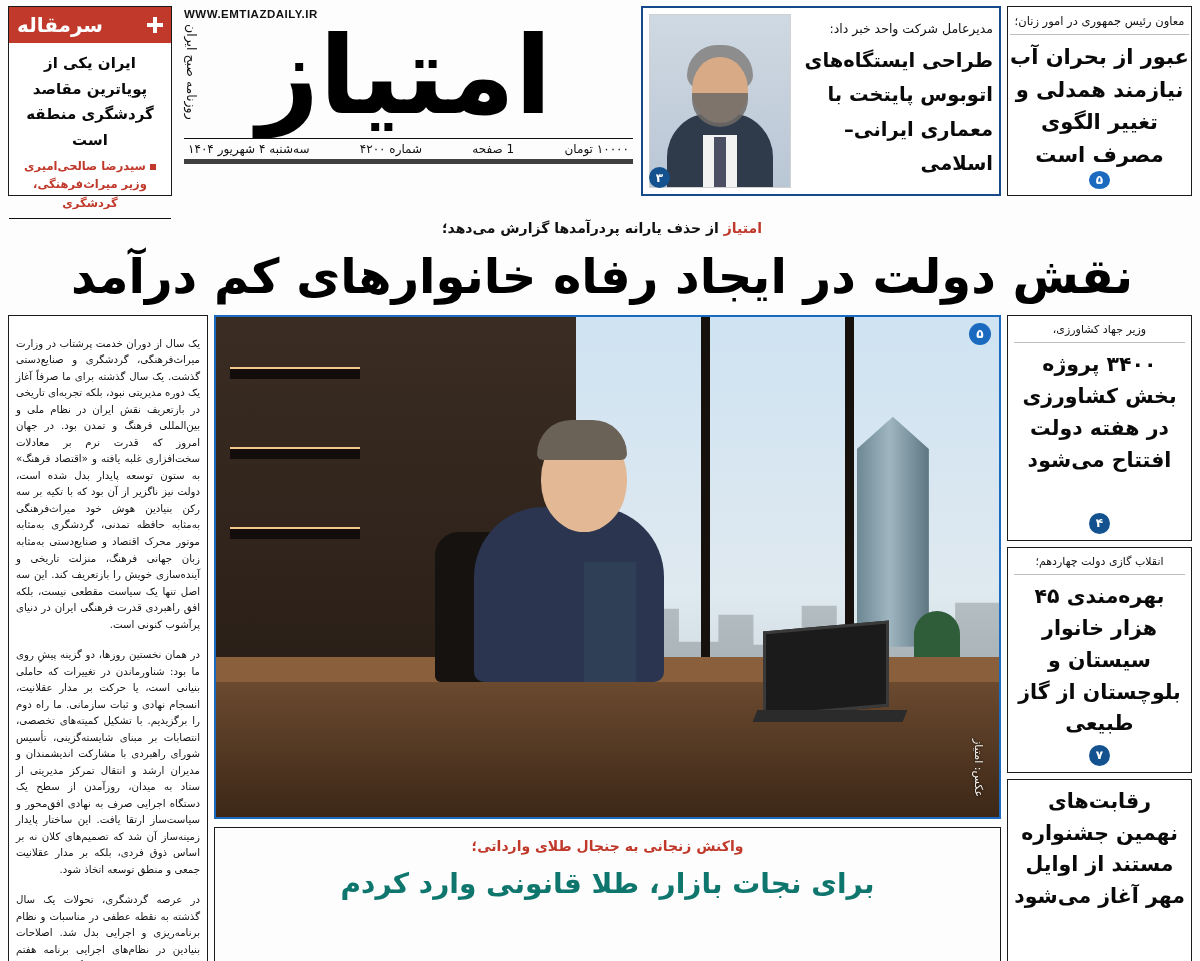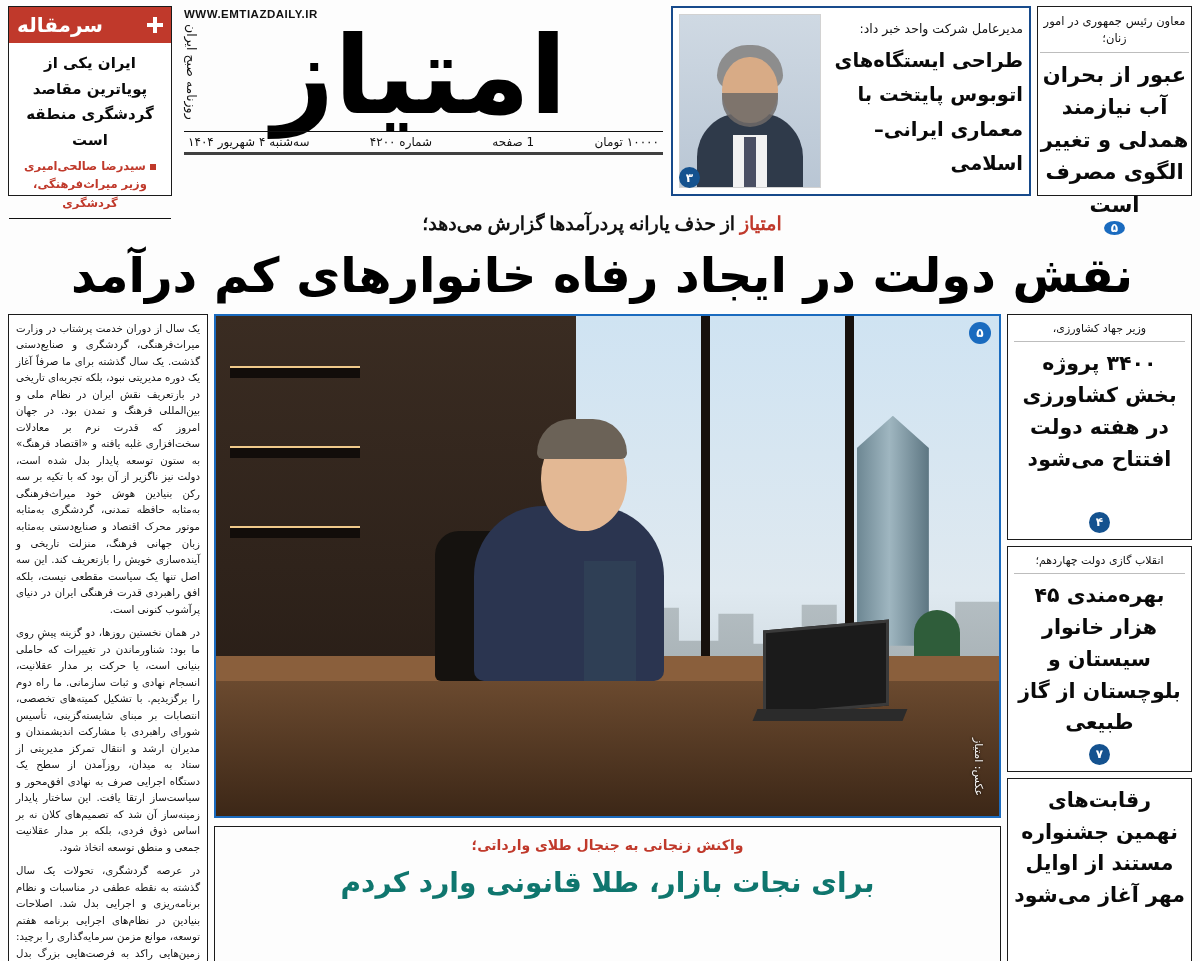--- a/index.html
+++ b/index.html
@@ -20,21 +20,21 @@
 
   
   .top-band{
     display:flex;
     flex-direction:row;
     align-items:stretch;
     height:190px;
     gap:6px;
   }
   .col-left-strip{
-    width:155px;
+    width:185px;
     border:1px solid #1b1b1b;
     box-sizing:border-box;
     padding:6px 2px;
     display:flex;flex-direction:column;
     align-items:center;
     text-align:center;
     background:#fff;
   }
   .kicker{
     font-size:11.5px;color:#111;
@@ -118,22 +118,22 @@
     width:100%;text-align:center;
     margin-top:2px;
   }
   .logo{
     font-size:108px;font-weight:bold;color:#000;
     line-height:1;letter-spacing:-2px;
     font-family:"DejaVu Sans",sans-serif;
   }
   .meta-row{
     width:100%;
-    margin-top:1px;
-    border-top:1px solid #111;border-bottom:3px solid #404040;
+    margin-top:8px;
+    border-top:1px solid #111;border-bottom:5px solid #404040;
     padding:3px 4px;
     display:flex;flex-direction:row-reverse;justify-content:space-between;
     font-size:12px;color:#111;
   }
   .meta-row span{white-space:nowrap;}
 
   .col-right-strip{
     width:164px;
     border:1px solid #1b1b1b;
     box-sizing:border-box;
@@ -171,21 +171,21 @@
   
   .headline-area{
     margin-top:8px;
     display:flex;flex-direction:row;gap:6px;
     align-items:flex-start;
   }
   .hl-left-rail{width:185px;}
   .hl-center{flex:1;text-align:center;padding:0 4px;}
   .hl-right-rail{width:200px;}
   .hl-kicker{
-    font-size:19px;color:#111;margin:8px 0 8px 0;font-weight:bold;font-family:Liberation Serif, serif;
+    font-size:14px;color:#111;margin:16px 0 8px 0;font-weight:bold;
   }
   .hl-kicker .brand{color:#c0392b;font-weight:bold;}
   .hl-main{
     font-size:48px;font-weight:bold;color:#000;
     line-height:1.35;letter-spacing:-1px;
     white-space:nowrap;
   }
 
   
   .body-area{
@@ -312,21 +312,21 @@
   .right-col{
     width:200px;
     border:1px solid #1b1b1b;
     box-sizing:border-box;
     padding:6px 7px;
     background:#fff;
     overflow:hidden;
   }
   .op-body p{
     font-size:10.2px;line-height:1.62;color:#111;
-    text-align:justify;margin:0 0 7px 0;
+    text-align:justify;margin:14px 0 7px 0;
   }
 </style>
 </head>
 <body>
 
 <div class="page">
 
   <div class="top-band">
 
     <div class="col-left-strip">

